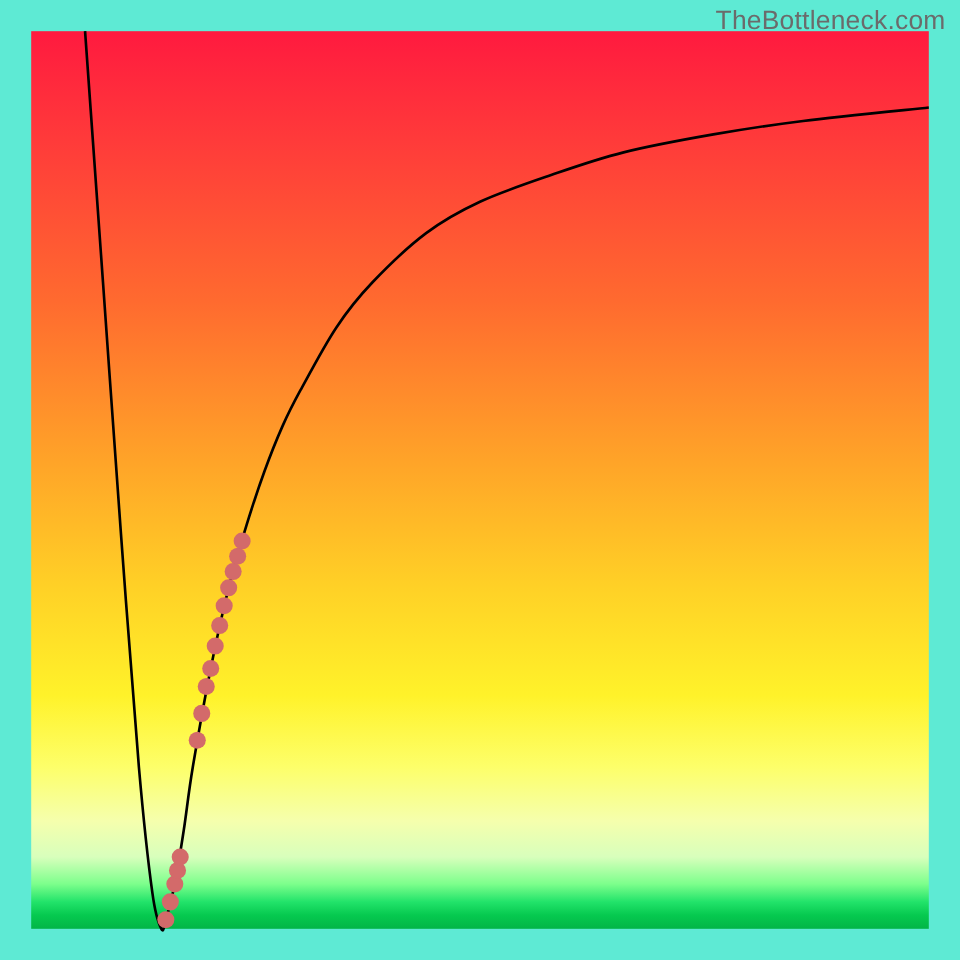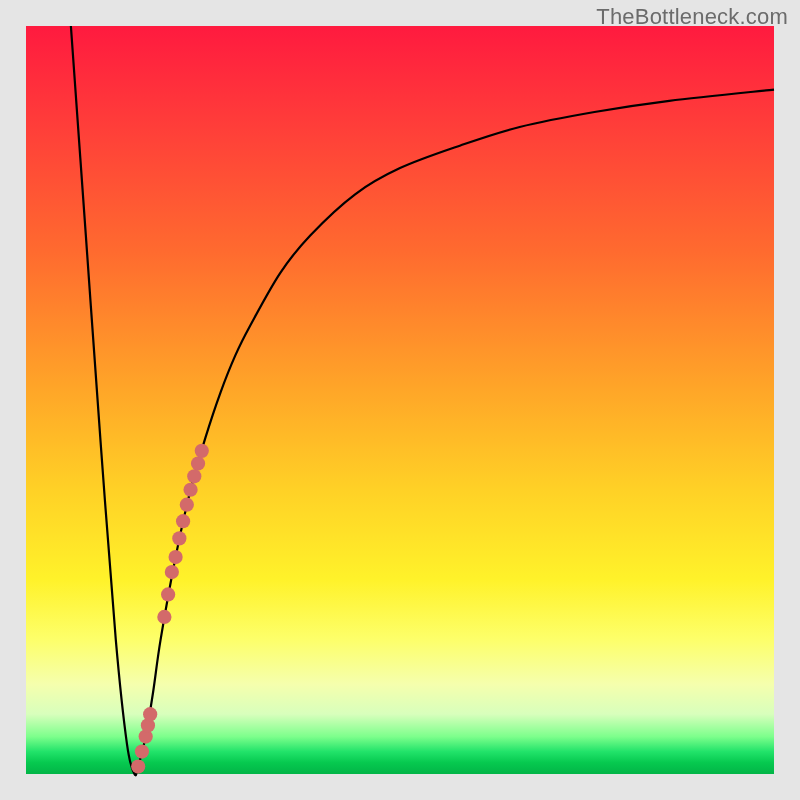--- a/index.html
+++ b/index.html
@@ -8,21 +8,21 @@
     width: 800px;
     height: 800px;
     overflow: hidden;
     background: #000;
     font-family: Arial, Helvetica, sans-serif;
   }
   .frame {
     position: relative;
     width: 800px;
     height: 800px;
-    background: #e5e5e5;
+    background: #5eead4;
   }
   .plot-area {
     position: absolute;
     left: 26px;
     top: 26px;
     width: 748px;
     height: 748px;
     
     background: linear-gradient(
       to bottom,

